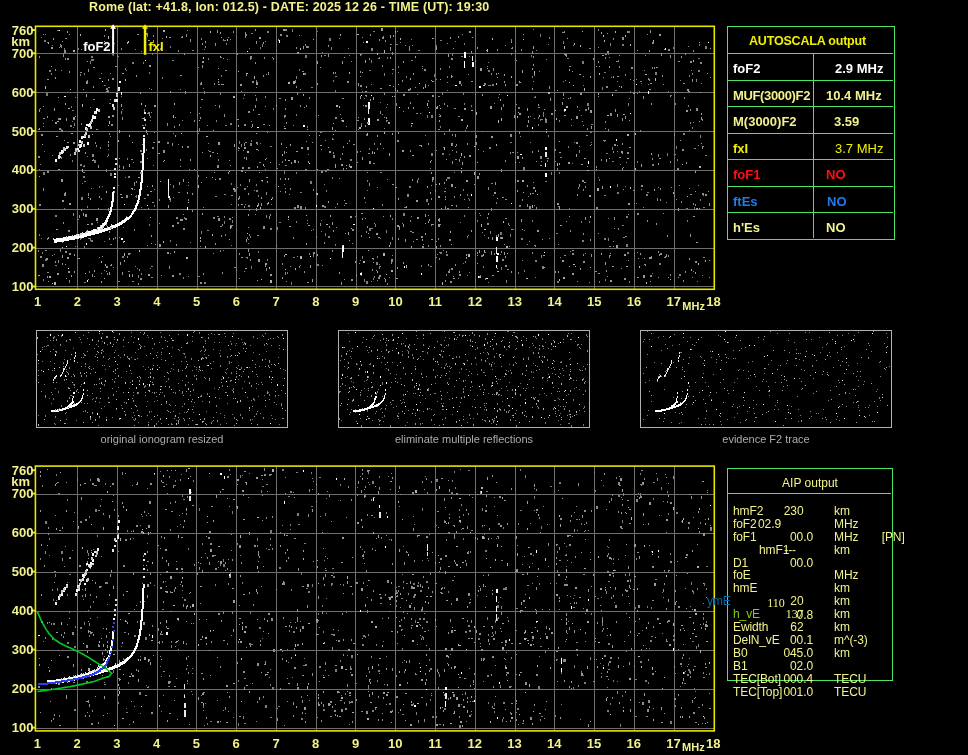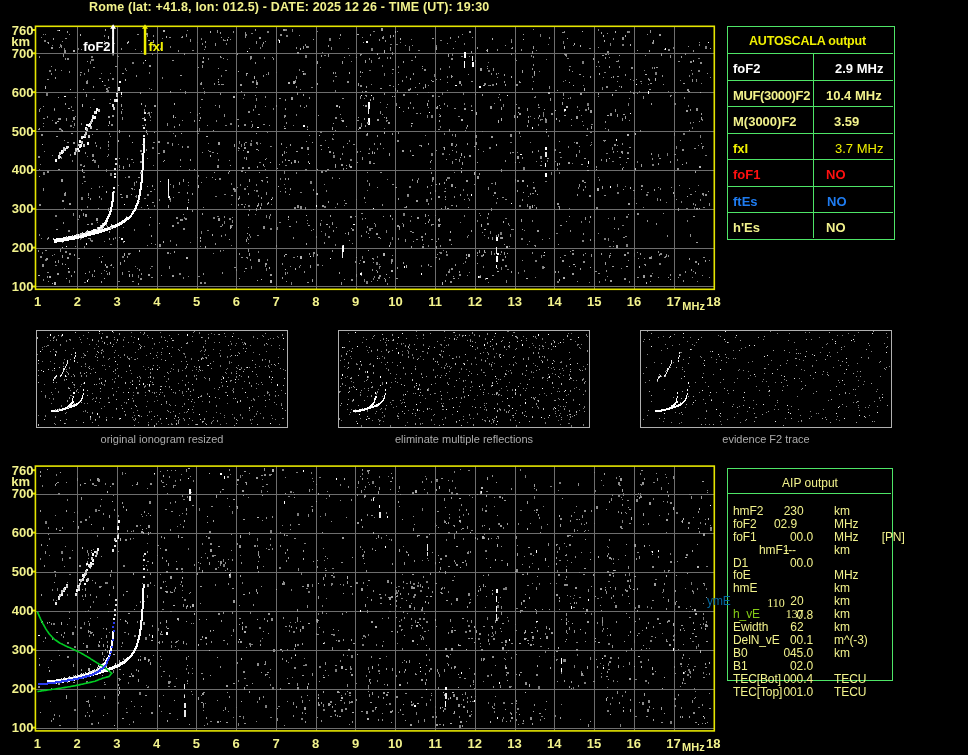--- a/index.html
+++ b/index.html
@@ -210,21 +210,21 @@
 <div style="position:absolute;left:827px;top:194.5px;font-size:13px;font-weight:bold;color:#1f7cf0;">NO</div>
 <div style="position:absolute;left:733px;top:221px;font-size:13px;font-weight:bold;color:#f2f28c;">h'Es</div>
 <div style="position:absolute;left:826px;top:221px;font-size:13px;font-weight:bold;color:#f2f28c;">NO</div>
 <div style="position:absolute;left:727px;top:467.6px;width:164px;height:211px;border:1px solid #4ee567;"></div>
 <div style="position:absolute;left:727px;top:493px;width:164px;height:0;border-top:1px solid #4ee567;"></div>
 <div style="position:absolute;left:727px;top:477px;width:166px;text-align:center;font-size:12px;color:#f2f28c;">AIP output</div>
 <div style="position:absolute;left:733px;top:504.7px;font-size:12px;letter-spacing:-0.1px;color:#f2f28c;">hmF2</div>
 <div style="position:absolute;left:748.5px;top:504.7px;width:55px;text-align:right;font-size:12px;letter-spacing:-0.1px;color:#f2f28c;">230</div>
 <div style="position:absolute;left:834px;top:504.7px;font-size:12px;letter-spacing:-0.1px;color:#f2f28c;">km</div>
 <div style="position:absolute;left:733px;top:517.6px;font-size:12px;letter-spacing:-0.1px;color:#f2f28c;">foF2</div>
-<div style="position:absolute;left:758.0px;top:517.6px;width:55px;text-align:center;font-size:12px;letter-spacing:-0.1px;color:#f2f28c;">02.9</div>
+<div style="position:absolute;left:758.0px;top:517.6px;width:55px;text-align:left;font-size:12px;letter-spacing:-0.1px;color:#f2f28c;">02.9</div>
 <div style="position:absolute;left:834px;top:517.6px;font-size:12px;letter-spacing:-0.1px;color:#f2f28c;">MHz</div>
 <div style="position:absolute;left:733px;top:530.6px;font-size:12px;letter-spacing:-0.1px;color:#f2f28c;">foF1</div>
 <div style="position:absolute;left:758.0px;top:530.6px;width:55px;text-align:right;font-size:12px;letter-spacing:-0.1px;color:#f2f28c;">00.0</div>
 <div style="position:absolute;left:834px;top:530.6px;font-size:12px;letter-spacing:-0.1px;color:#f2f28c;">MHz</div>
 <div style="position:absolute;left:865.7px;top:530.6px;font-size:12px;letter-spacing:-0.1px;color:#f2f28c;padding-left:16px;">[PN]</div>
 <div style="position:absolute;left:723px;top:543.5px;font-size:12px;letter-spacing:-0.1px;color:#f2f28c;padding-left:36px;">hmF1</div>
 <div style="position:absolute;left:741.0px;top:543.5px;width:55px;text-align:right;font-size:12px;letter-spacing:-0.1px;color:#f2f28c;">---</div>
 <div style="position:absolute;left:834px;top:543.5px;font-size:12px;letter-spacing:-0.1px;color:#f2f28c;">km</div>
 <div style="position:absolute;left:733px;top:556.5px;font-size:12px;letter-spacing:-0.1px;color:#f2f28c;">D1</div>
 <div style="position:absolute;left:758.0px;top:556.5px;width:55px;text-align:right;font-size:12px;letter-spacing:-0.1px;color:#f2f28c;">00.0</div>

